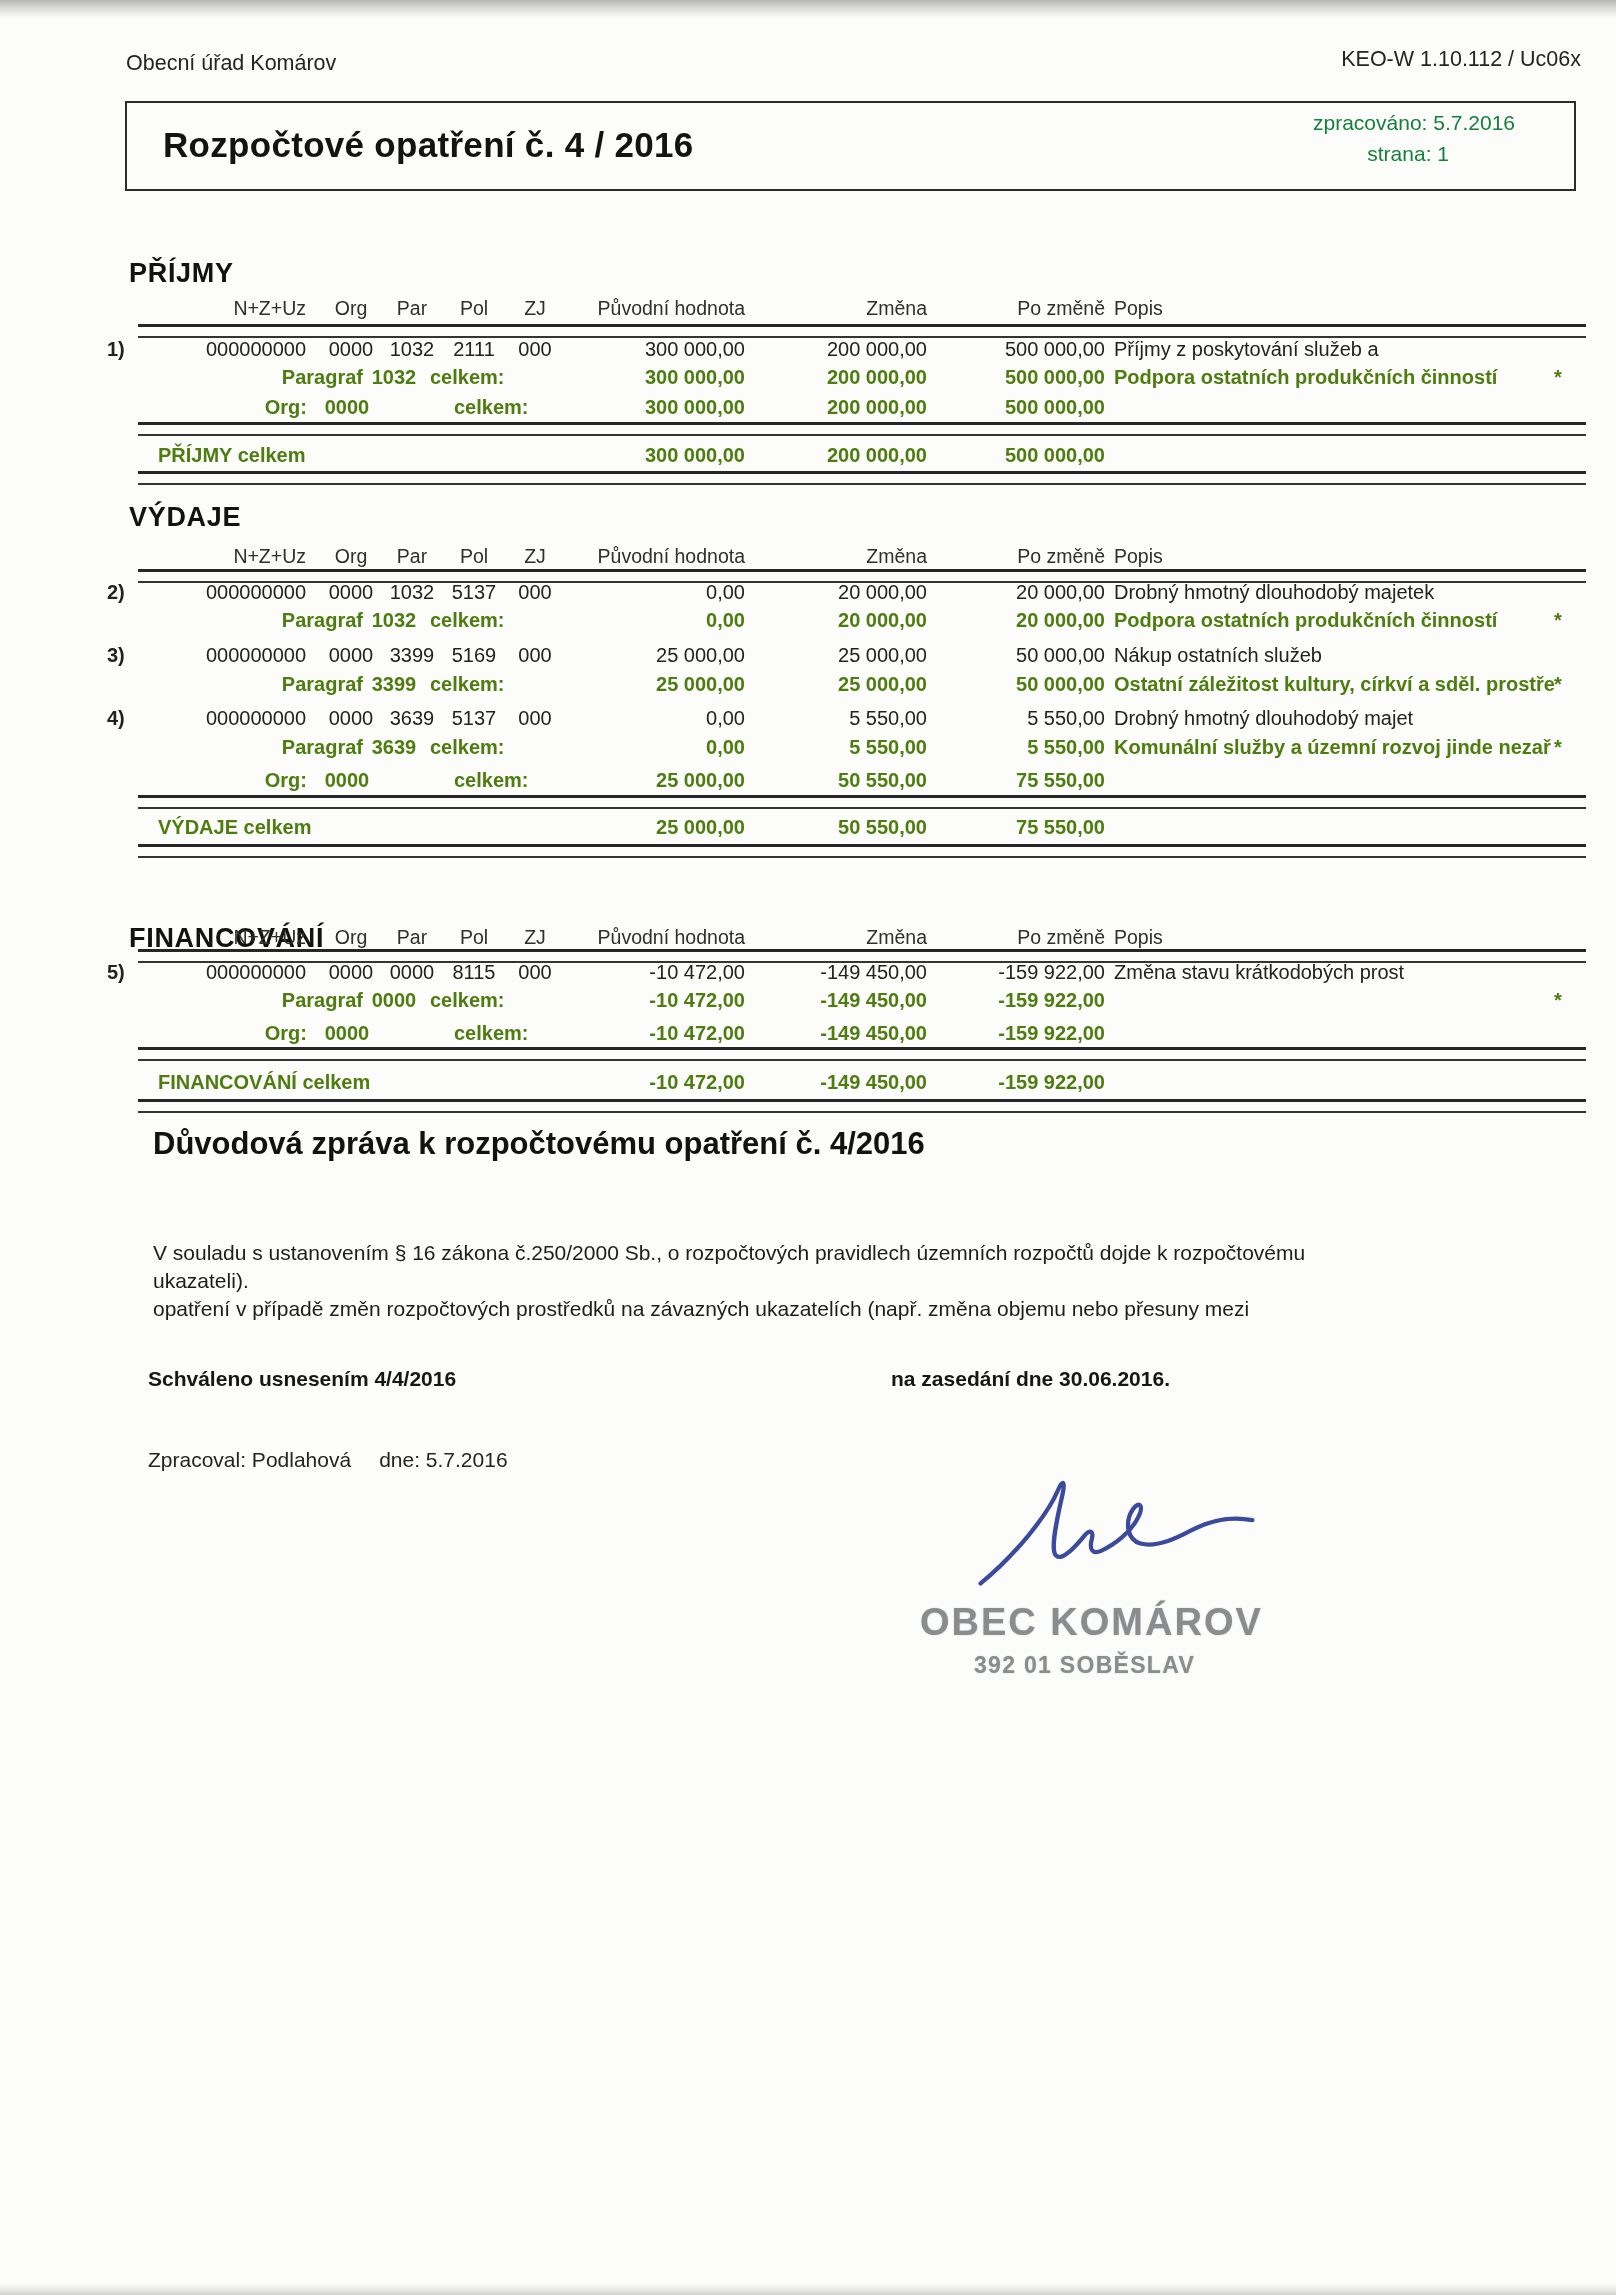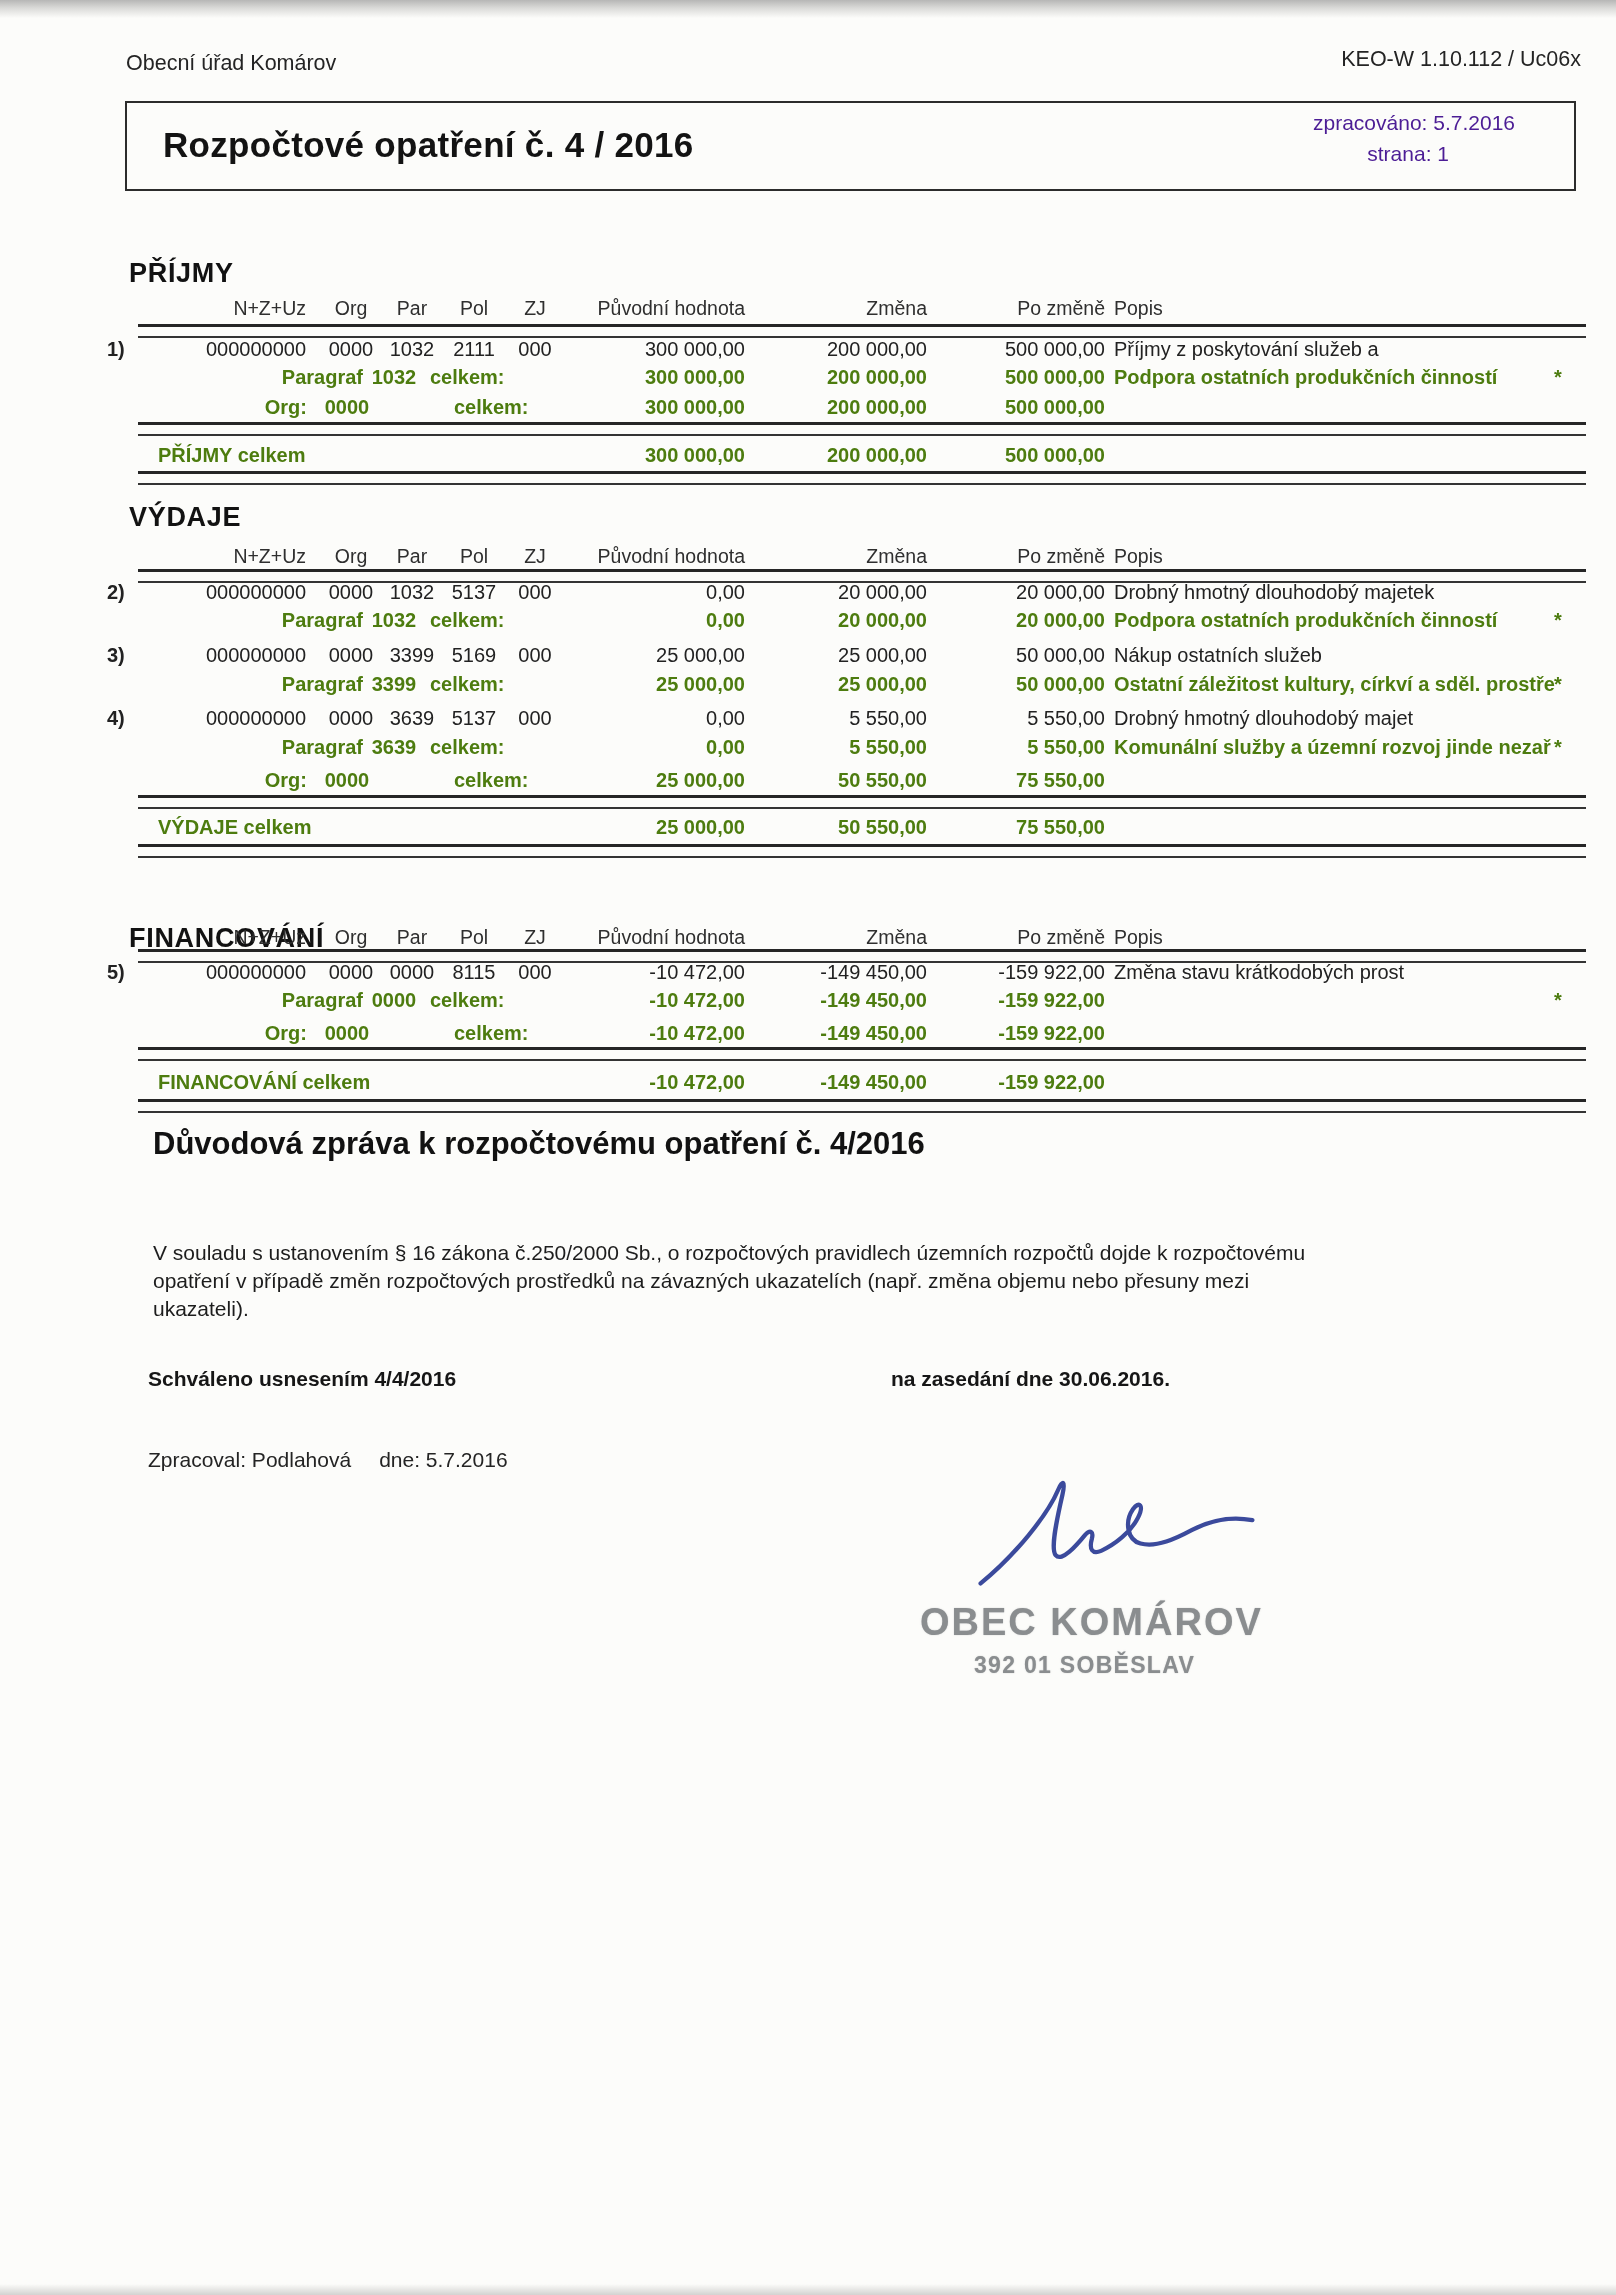--- a/index.html
+++ b/index.html
@@ -8,21 +8,21 @@
   .scan-top{position:absolute;left:0;top:0;width:1617px;height:17.5px;
             background:linear-gradient(180deg,#9f9f9f 0%,#cfcfcd 45%,#fcfcfa 100%);opacity:.75;}
   .scan-bottom{position:absolute;left:0;bottom:0;width:1617px;height:10.7px;
                background:linear-gradient(0deg,#b7b7b5 0%,#fcfcfa 100%);opacity:.6;}
   .abs{position:absolute;white-space:nowrap;}
   .hdr-small{font-size:21.5px;color:#242424;}
   .title-box{position:absolute;left:125px;top:101px;width:1447px;height:86px;
              border:2.7px solid #2c2c2c;background:#fcfcfa;}
   .doc-title{position:absolute;left:36px;top:21.5px;font-size:35px;font-weight:bold;
              color:#131313;letter-spacing:0.3px;white-space:nowrap;}
-  .title-meta{position:absolute;right:59px;top:8px;text-align:right;font-size:21px;color:#4c1d95;}
+  .title-meta{position:absolute;right:59px;top:8px;text-align:right;font-size:21px;color:#15803d;}
   .title-meta .line2{margin-top:6.7px;padding-right:66px;}
   .heading{position:absolute;left:129px;font-size:27px;font-weight:bold;color:#121212;
            letter-spacing:0.7px;white-space:nowrap;}
   .rule{position:absolute;left:138px;width:1448px;height:8.7px;
         border-top:3.4px solid #262626;border-bottom:2.7px solid #343434;}
   .trow{position:absolute;left:0;top:0;width:1617px;height:25.5px;font-size:20px;color:#222;padding-left:44px;}
   .trow .c{position:absolute;top:0;white-space:nowrap;}
   .b{font-weight:bold;color:#4d7c0f;}
   .hdrrow{font-size:19.5px;color:#2f2f2f;}
   .cnum{left:107px;width:48px;font-weight:bold;}
@@ -294,22 +294,22 @@
     <span class="c tlab">FINANCOVÁNÍ celkem</span>
     <span class="c cv1">-10 472,00</span>
     <span class="c cv2">-149 450,00</span>
     <span class="c cv3">-159 922,00</span>
   </div>
   <div class="rule" style="top:1099px;"></div>
 
   <div class="report-heading">Důvodová zpráva k rozpočtovému opatření č. 4/2016</div>
   <div class="report-par">
     <div>V souladu s ustanovením § 16 zákona č.250/2000 Sb., o rozpočtových pravidlech územních rozpočtů dojde k rozpočtovému</div>
+    <div>ukazateli).</div>
     <div>opatření v případě změn rozpočtových prostředků na závazných ukazatelích (např. změna objemu nebo přesuny mezi</div>
-    <div>ukazateli).</div>
   </div>
 
   <div class="approve" style="left:148px;">Schváleno usnesením 4/4/2016</div>
   <div class="approve" style="left:891px;">na zasedání dne 30.06.2016.</div>
 
   <div class="zprac">
     <span>Zpracoval: Podlahová</span><span class="gap"></span><span>dne: 5.7.2016</span>
   </div>
 
   <svg class="signature" viewBox="0 0 470 210">

